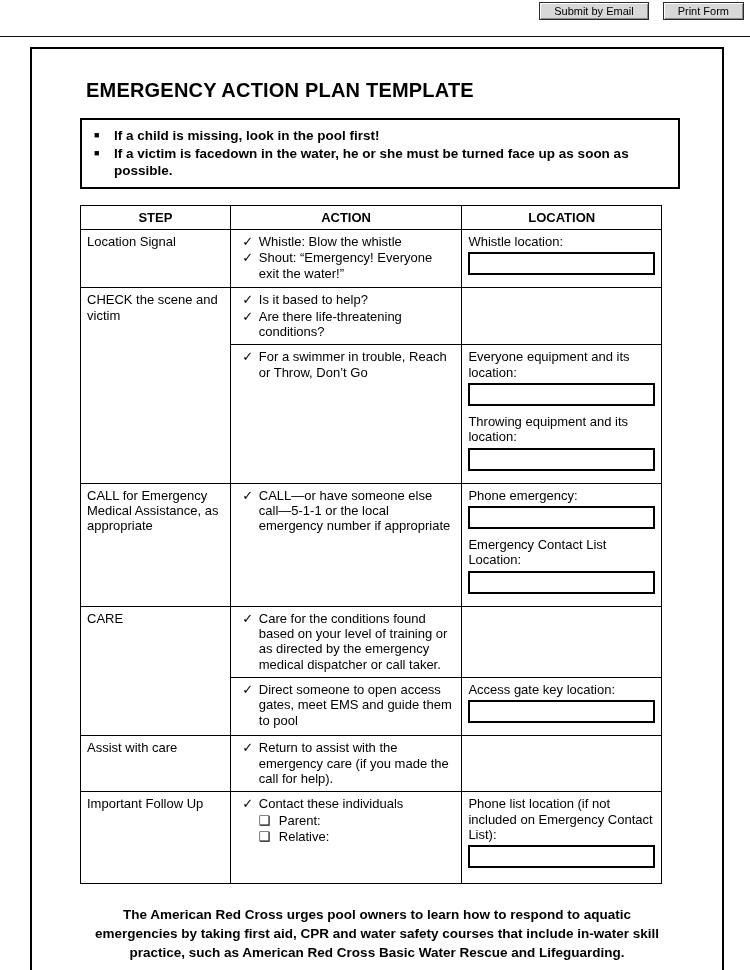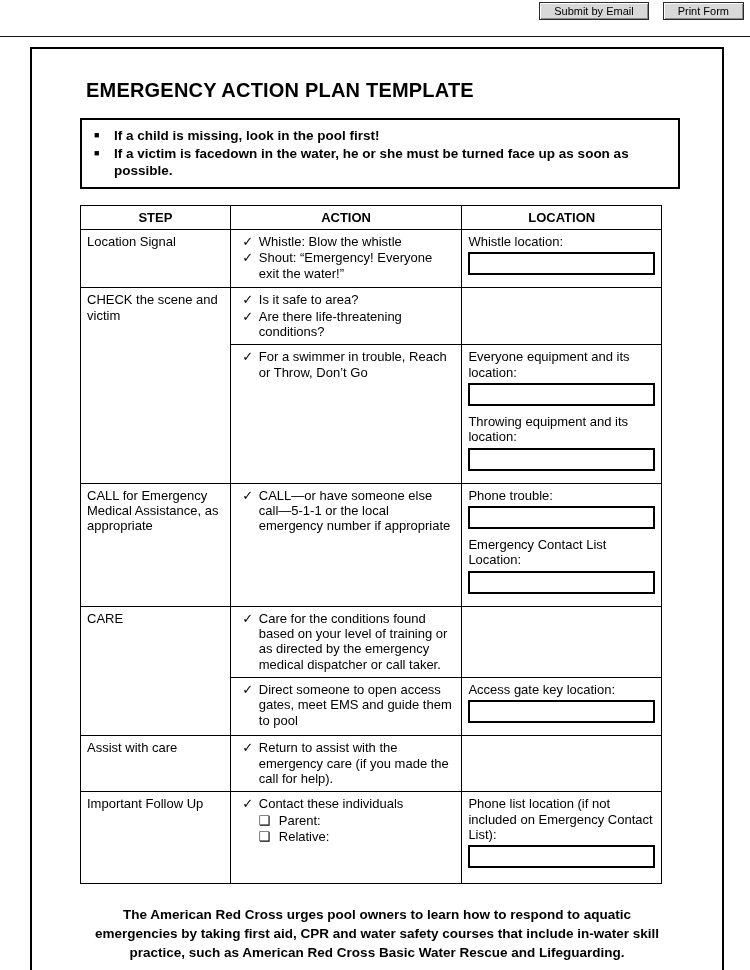--- a/index.html
+++ b/index.html
@@ -180,21 +180,21 @@
         <div class="loc-label">Whistle location:</div>
         <input class="fbox" style="">
       </td>
     </tr>
 
     <tr style="height:46px">
       <td class="step" rowspan="2">CHECK the scene and victim</td>
       <td class="action">
         <div class="ai">
           <span class="chk">✓</span>
-          <span class="atext">Is it safe to area?</span>
+          <span class="atext">Is it based to help?</span>
         </div>
         <div class="ai">
           <span class="chk">✓</span>
           <span class="atext">Are there life-threatening conditions?</span>
         </div>
       </td>
       <td class="loc"></td>
     </tr>
 
     <tr style="height:124px">
@@ -214,21 +214,21 @@
 
     <tr style="height:110px">
       <td class="step">CALL for Emergency Medical Assistance, as appropriate</td>
       <td class="action">
         <div class="ai">
           <span class="chk">✓</span>
           <span class="atext">CALL—or have someone else call—5-1-1 or the local emergency number if appropriate</span>
         </div>
       </td>
       <td class="loc">
-        <div class="loc-label">Phone trouble:</div>
+        <div class="loc-label">Phone emergency:</div>
         <input class="fbox" style="">
         <div class="loc-label">Emergency Contact List Location:</div>
         <input class="fbox" style="">
       </td>
     </tr>
 
     <tr style="height:64px">
       <td class="step" rowspan="2">CARE</td>
       <td class="action">
         <div class="ai">

